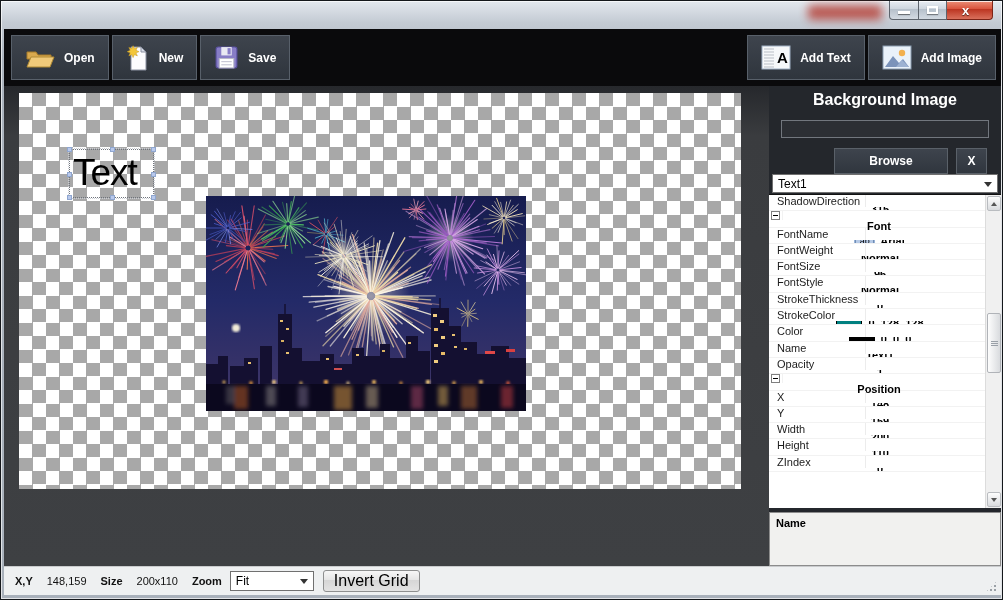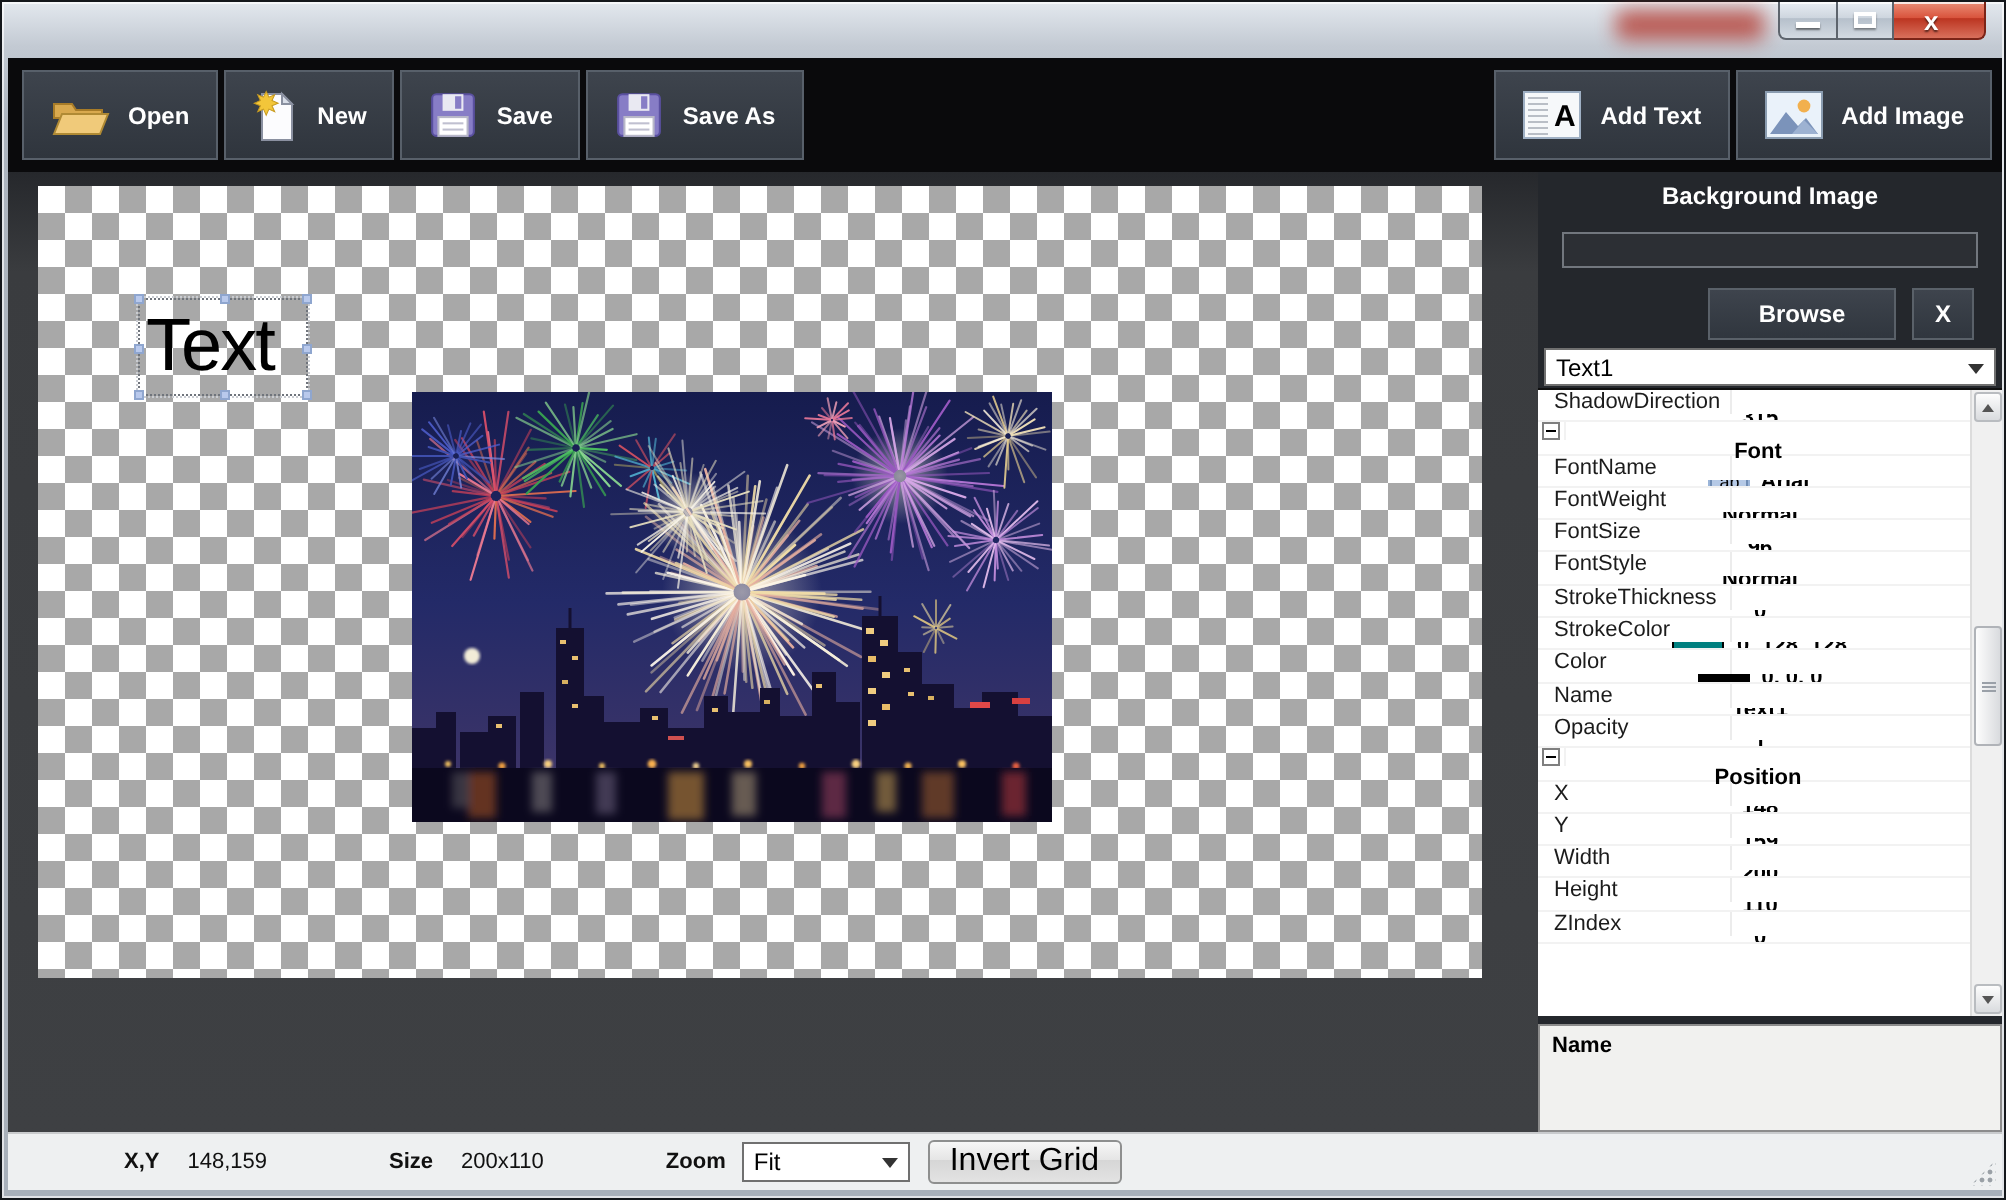--- a/index.html
+++ b/index.html
@@ -67,27 +67,27 @@
   .text-el .txt{ font-family:"Liberation Sans",sans-serif; font-size:37px; color:#000;
     line-height:46px; padding-left:3px; letter-spacing:-1px; }
   .handle{ position:absolute; width:5px; height:5px; background:#b9c9ec; border:1px solid #8fa6cf; }
 
   .image-el{ position:absolute; left:187px; top:103px; width:320px; height:215px; cursor:move; }
   .image-el svg{ width:100%; height:100%; display:block; }
 
   
   .right-panel{ width:232px; flex:none; background:#24272c; display:flex; flex-direction:column; }
   .bg-section{ height:86px; flex:none; padding-top:5px; }
-  .bg-title{ text-align:center; color:#fff; font-weight:bold; font-size:12px; }
+  .bg-title{ text-align:center; color:#fff; font-weight:bold; font-size:16px; }
   .bg-input{ display:block; margin:11px 12px 0 12px; width:208px; height:18px;
     background:#2c2f34; border:1px solid #72777e; color:#ddd; font-size:11px; padding:0 3px; }
   .bg-btnrow{ display:flex; justify-content:flex-end; gap:8px; margin:10px 14px 0 0; }
   .panel-btn{ height:26px; background:linear-gradient(#3e444d,#30363e); border:1px solid #5a6169;
     color:#fff; font-weight:bold; font-size:12px; display:flex; align-items:center; justify-content:center; cursor:default; }
-  .panel-btn.browse{ width:94px; }
+  .panel-btn.browse{ width:114px; }
   .panel-btn.clear{ width:31px; }
 
   .combo-row{ padding:2px 3px 1px 3px; flex:none; }
   .combo{ position:relative; height:19px; background:#fff; border:1px solid #707070;
     font-size:12px; color:#000; display:flex; align-items:center; padding-left:5px; cursor:default; }
   .combo .arrow{ position:absolute; right:5px; top:7px; width:0; height:0;
     border-left:4px solid transparent; border-right:4px solid transparent; border-top:5px solid #333; }
 
   
   .pg{ flex:1; position:relative; background:#fff; border-top:1px solid #111; overflow:hidden; }
@@ -119,21 +119,21 @@
     display:flex; flex-direction:column; gap:1px; align-items:center; justify-content:center; }
   .sb-thumb i{ display:block; width:7px; height:1px; background:#9aa0a8; }
 
   .panel-gap{ height:4px; flex:none; background:#24272c; }
   .name-panel{ height:54px; flex:none; background:#f1f1ef; border:1px solid #8c8c8c;
     font-size:11px; font-weight:bold; color:#000; padding:4px 6px; }
 
   
   .statusbar{ flex:1; background:#eef0f1; border-top:1px solid #c9cbcd; display:flex; align-items:center;
     padding-left:11px; font-size:11px; color:#111; position:relative; }
-  .statusbar .lbl{ font-weight:bold;margin-left:47px; }
+  .statusbar .lbl{ font-weight:bold; }
   .statusbar .val{ font-weight:normal; }
   .sp12{ width:14px; flex:none; }
   .status-combo{ width:84px; height:20px; margin-left:8px; }
   .btn-classic{ margin-left:9px; height:22px; padding:0 10px; font-size:16px; color:#000;
     background:linear-gradient(#f7f7f7,#e5e5e5 45%,#d6d6d6 46%,#e3e3e3);
     border:1px solid #8e8f8f; border-radius:3px; display:flex; align-items:center; cursor:default; }
   .resize-grip{ position:absolute; right:3px; bottom:2px; width:13px; height:13px;
     background-image:radial-gradient(circle at 2px 2px, #9aa0a6 1px, transparent 1.4px);
     background-size:4px 4px; clip-path:polygon(100% 0,100% 100%,0 100%); }
 </style>
@@ -177,31 +177,20 @@
         <div class="tbtn">
           <svg width="25" height="25" viewBox="0 0 24 24">
             <rect x="2" y="2" width="20" height="20" rx="2" fill="#877dc6" stroke="#5a50a0"></rect>
             <rect x="7" y="2" width="10" height="8" fill="#e9e9f2"></rect>
             <rect x="13" y="3" width="3" height="6" fill="#877dc6"></rect>
             <rect x="5" y="13" width="14" height="9" fill="#ffffff" stroke="#b8b8c8"></rect>
             <line x1="7" y1="16" x2="17" y2="16" stroke="#c0c0d0"></line>
             <line x1="7" y1="19" x2="17" y2="19" stroke="#c0c0d0"></line>
           </svg>
           <span>Save</span>
-        </div>
-        <div class="tbtn">
-          <svg width="25" height="25" viewBox="0 0 24 24">
-            <rect x="2" y="2" width="20" height="20" rx="2" fill="#877dc6" stroke="#5a50a0"></rect>
-            <rect x="7" y="2" width="10" height="8" fill="#e9e9f2"></rect>
-            <rect x="13" y="3" width="3" height="6" fill="#877dc6"></rect>
-            <rect x="5" y="13" width="14" height="9" fill="#ffffff" stroke="#b8b8c8"></rect>
-            <line x1="7" y1="16" x2="17" y2="16" stroke="#c0c0d0"></line>
-            <line x1="7" y1="19" x2="17" y2="19" stroke="#c0c0d0"></line>
-          </svg>
-          <span>Save As</span>
         </div>
       </div>
       <div class="tgroup right">
         <div class="tbtn">
           <svg width="30" height="25" viewBox="0 0 30 25">
             <rect x="1" y="1" width="28" height="23" fill="#f6f8fa" stroke="#9fb0c4"></rect>
             <g stroke="#b9bec6" stroke-width="1">
               <line x1="3" y1="4" x2="13" y2="4"></line>
                 <line x1="3" y1="7" x2="13" y2="7"></line>
               <line x1="3" y1="10" x2="13" y2="10"></line>

